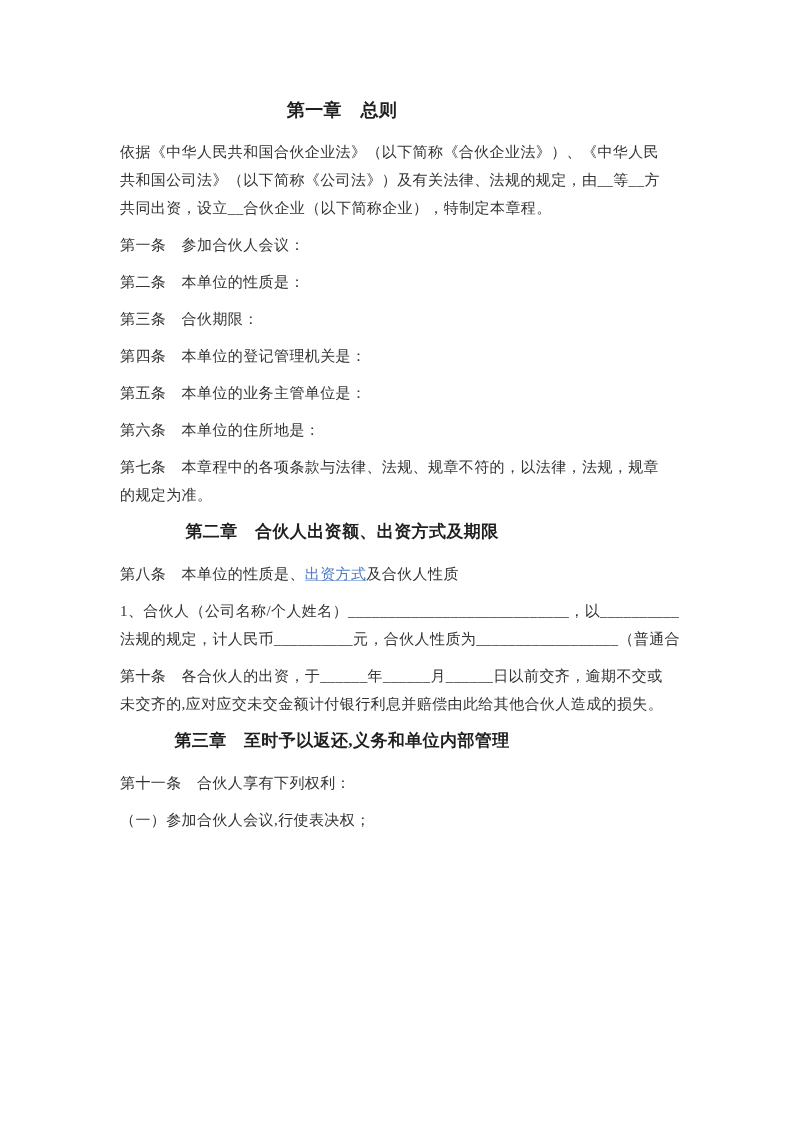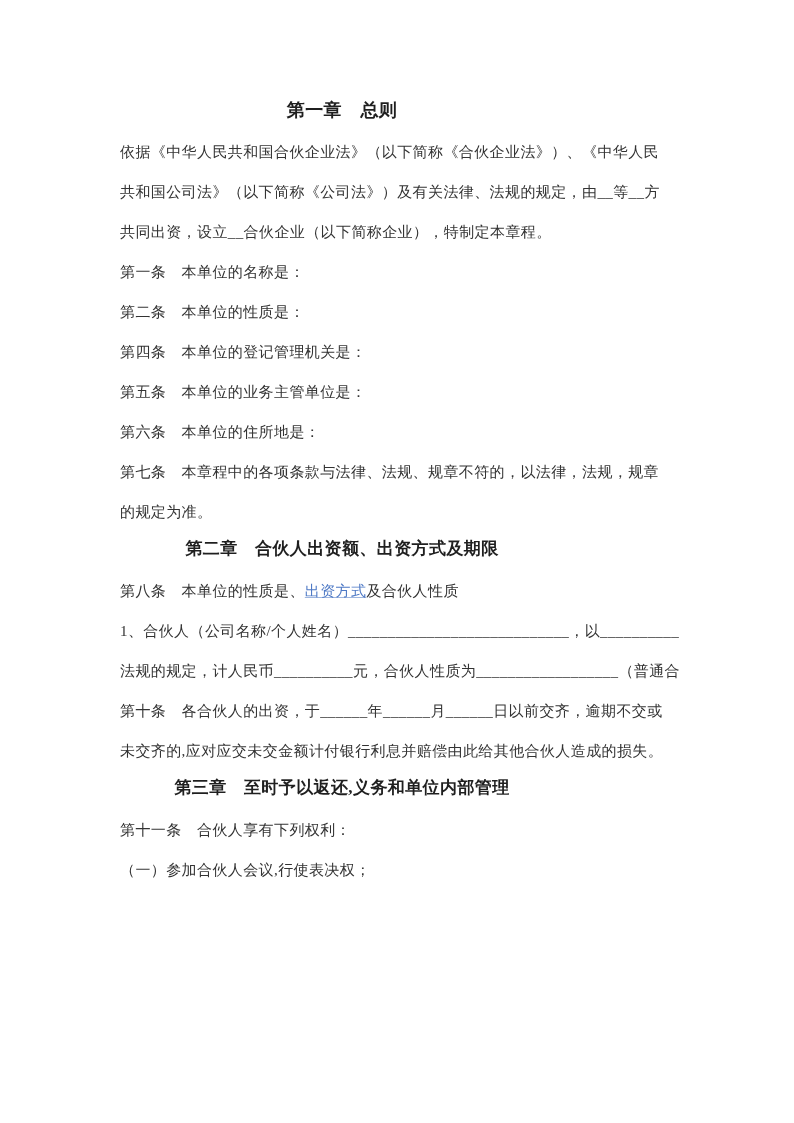--- a/index.html
+++ b/index.html
@@ -34,21 +34,20 @@
   }
   .heading.chapter {
     font-size: 17px;
   }
   .para {
     margin: 0 0 9px 0;
   }
   .line {
     line-height: 28px;
     white-space: pre;
-    margin-top: 12px;
   }
   .link {
     color: #4E79C5;
     text-decoration: underline;
     text-decoration-color: #9FB6DF;
     cursor: pointer;
     text-align: right;
   }
 </style>
 </head>
@@ -58,27 +57,30 @@
 
   <div class="heading title">第一章　总则</div>
 
   <div class="para">
     <div class="line">依据《中华人民共和国合伙企业法》（以下简称《合伙企业法》）、《中华人民</div>
     <div class="line">共和国公司法》（以下简称《公司法》）及有关法律、法规的规定，由__等__方</div>
     <div class="line">共同出资，设立__合伙企业（以下简称企业），特制定本章程。</div>
   </div>
 
   <div class="para">
-    <div class="line">第一条　本单位的名称是：</div>
+    <div class="line">第一条　参加合伙人会议：</div>
   </div>
 
   <div class="para">
     <div class="line">第二条　本单位的性质是：</div>
   </div>
 
+  <div class="para">
+    <div class="line">第三条　合伙期限：</div>
+  </div>
 
 
   <div class="para">
     <div class="line">第四条　本单位的登记管理机关是：</div>
   </div>
 
   <div class="para">
     <div class="line">第五条　本单位的业务主管单位是：</div>
   </div>
 

